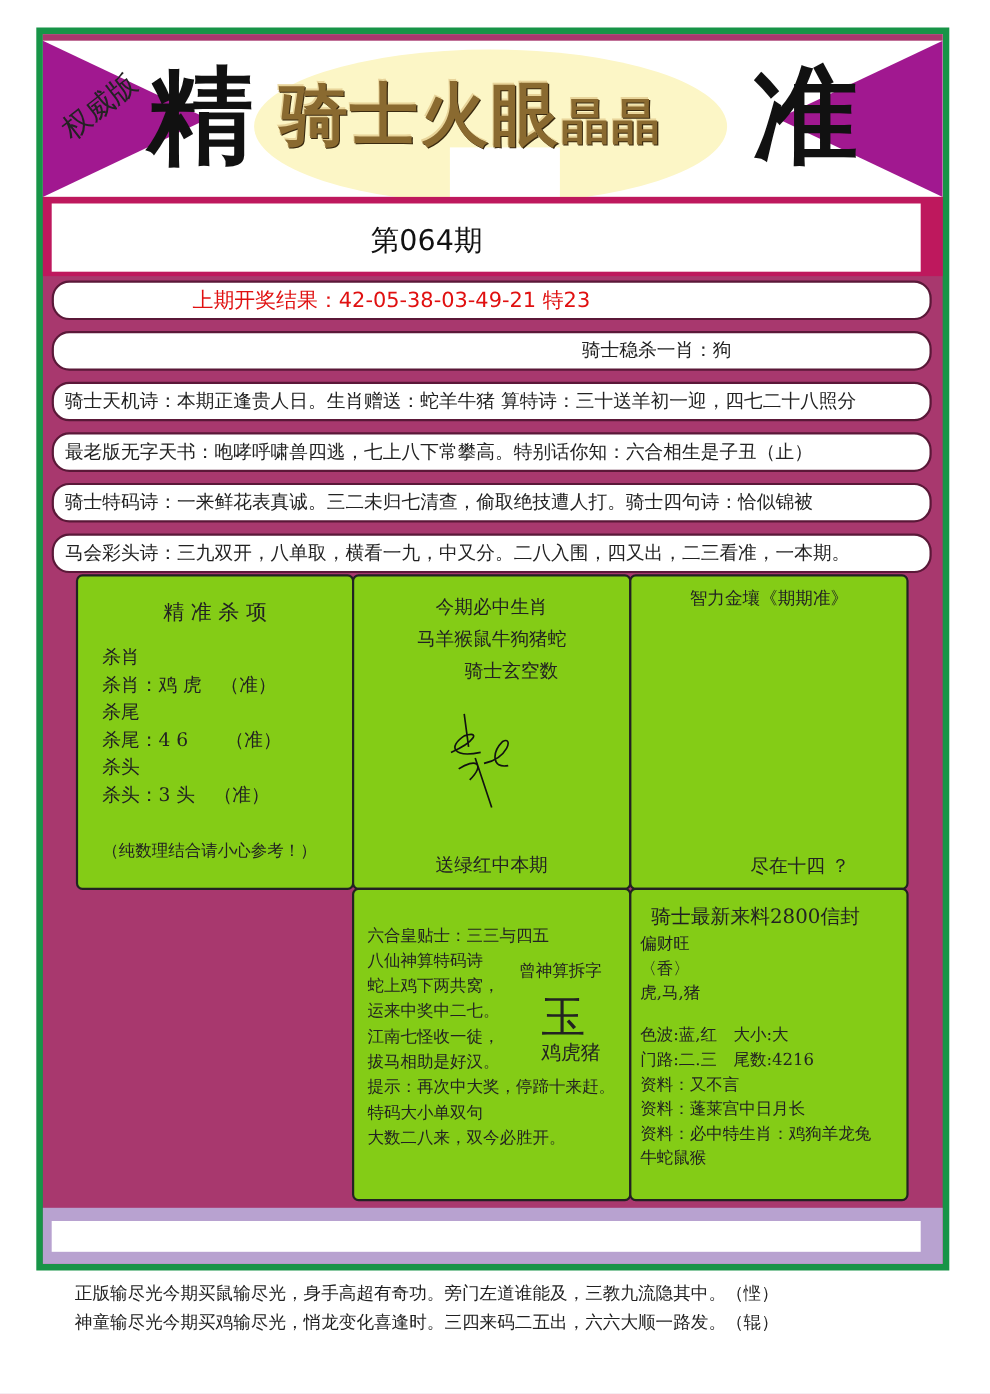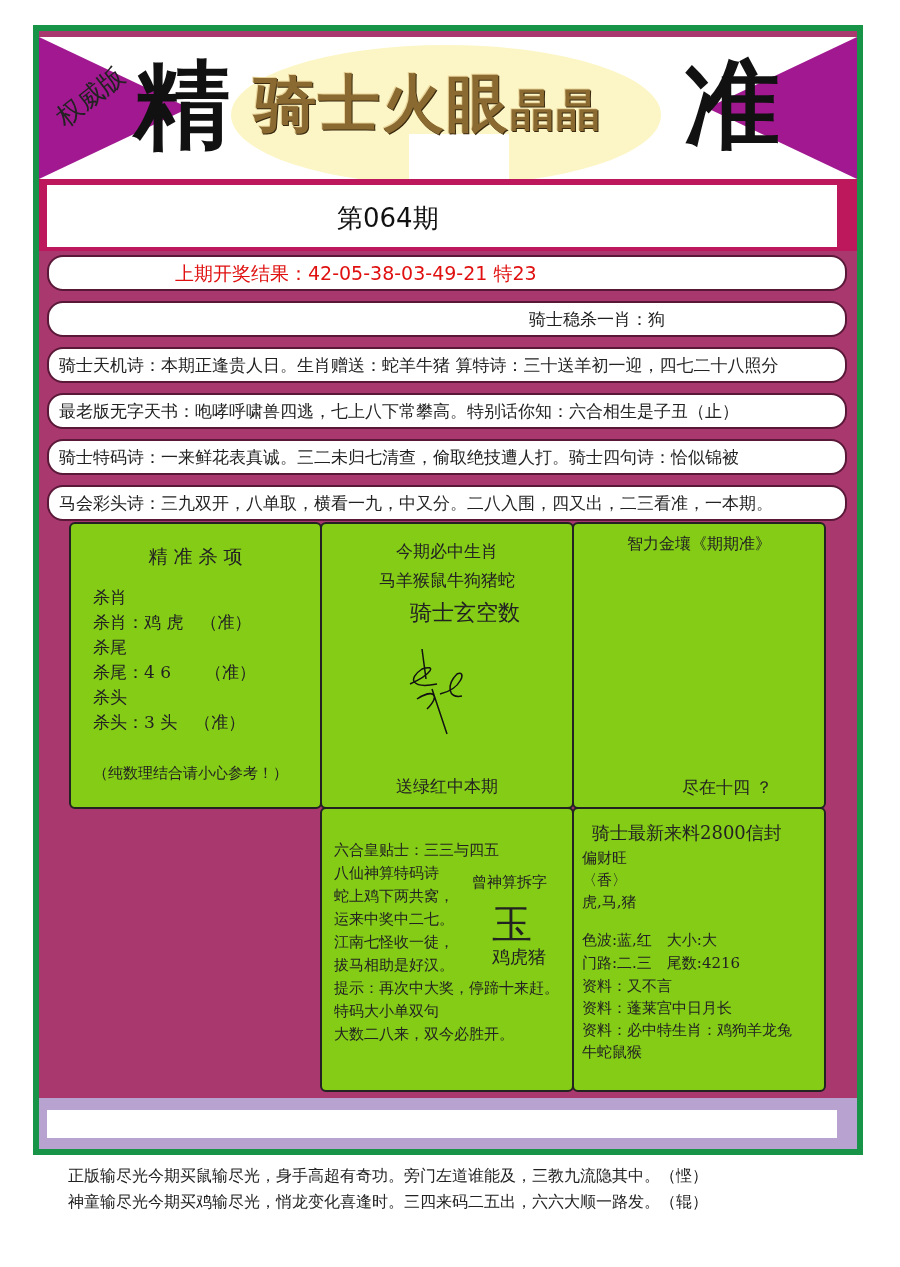--- a/index.html
+++ b/index.html
@@ -96,21 +96,21 @@
       <div class="line" style="left:22px;top:112px;">杀尾</div>
       <div class="line" style="left:22px;top:137px;">杀尾：4 6　　（准）</div>
       <div class="line" style="left:22px;top:162px;">杀头</div>
       <div class="line" style="left:22px;top:187px;">杀头：3 头　（准）</div>
       <div class="line" style="left:22px;top:240px;font-size:15px;">（纯数理结合请小心参考！）</div>
     </div>
 
     <div class="card c2">
       <div class="t" style="margin-top:16px;font-size:17px;">今期必中生肖</div>
       <div class="t" style="margin-top:6px;font-size:17px;">马羊猴鼠牛狗猪蛇</div>
-      <div class="t" style="margin-top:6px;font-size:22px;padding-left:36px;">骑士玄空数</div>
+      <div class="t" style="margin-top:6px;font-size:17px;padding-left:36px;">骑士玄空数</div>
       <svg style="position:absolute;left:80px;top:120px;" width="90" height="95" viewBox="0 0 90 95">
         <path d="M20 5 L24 35 M8 40 C30 30 35 20 20 25 C5 35 10 45 35 40 M15 55 C30 45 40 50 25 65 M30 45 L45 90 M38 50 C60 45 65 25 55 30 C45 40 45 55 60 52" fill="none" stroke="#111" stroke-width="1.5"></path>
       </svg>
       <div class="t" style="position:absolute;left:0;right:0;top:251px;font-size:17px;">送绿红中本期</div>
     </div>
 
     <div class="card c3">
       <div class="t" style="margin-top:10px;font-size:16px;">智力金壤《期期准》</div>
       <div class="line" style="left:108px;top:252px;">尽在十四 ？</div>
     </div>

